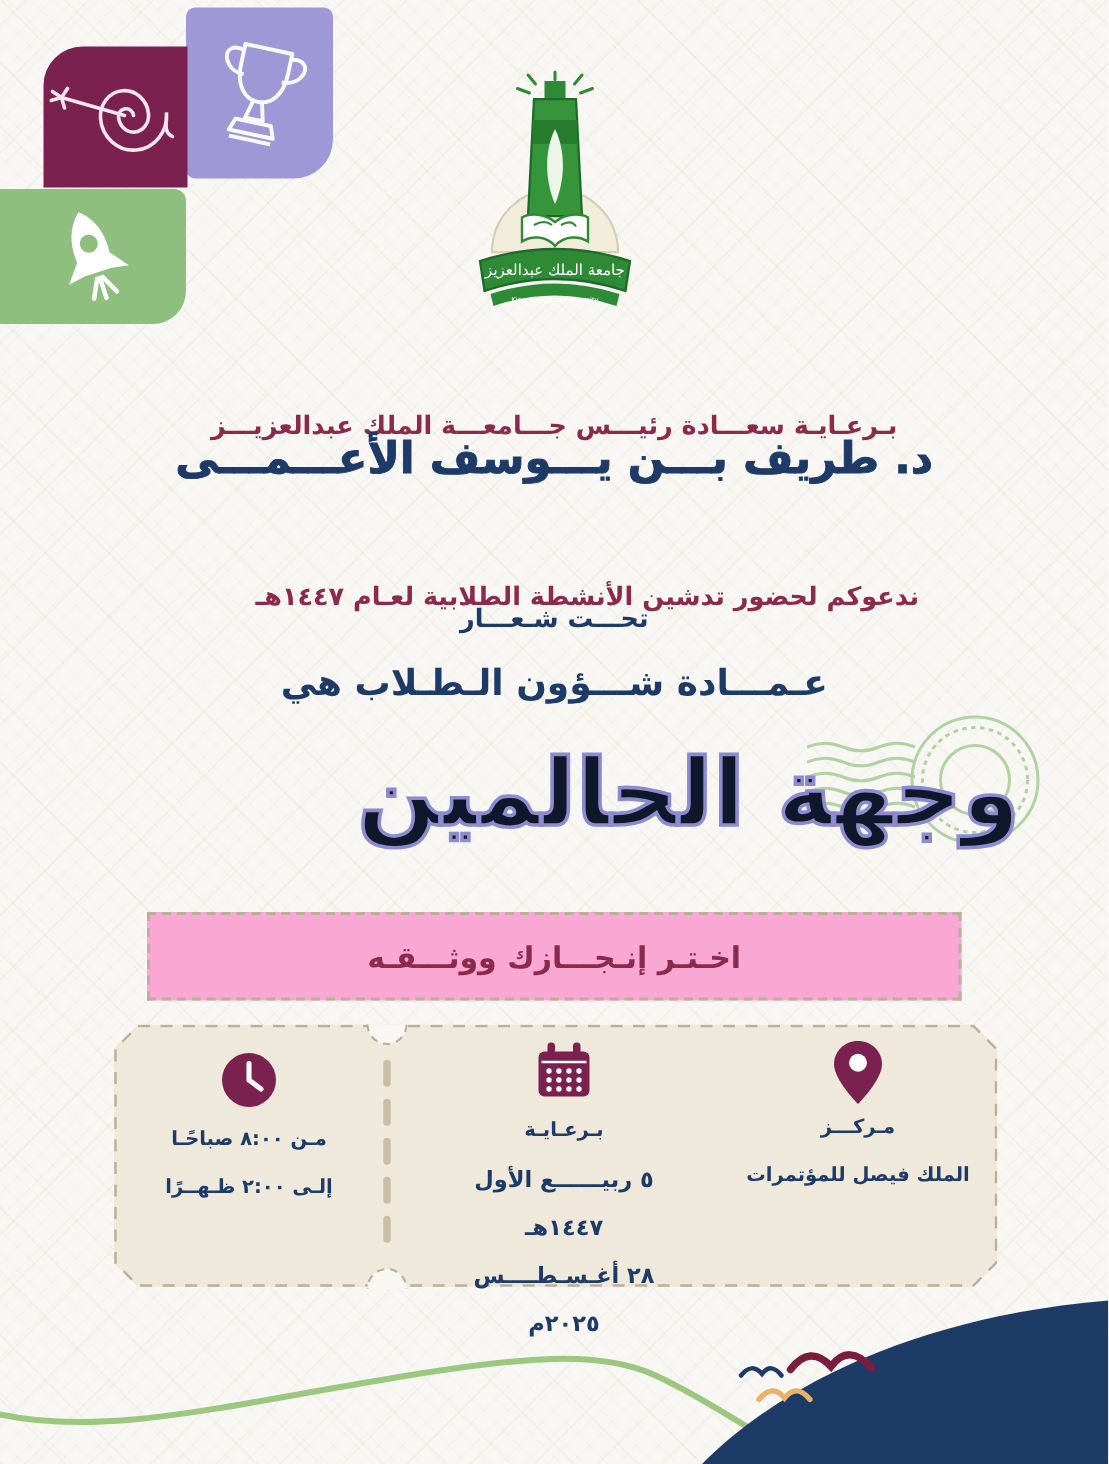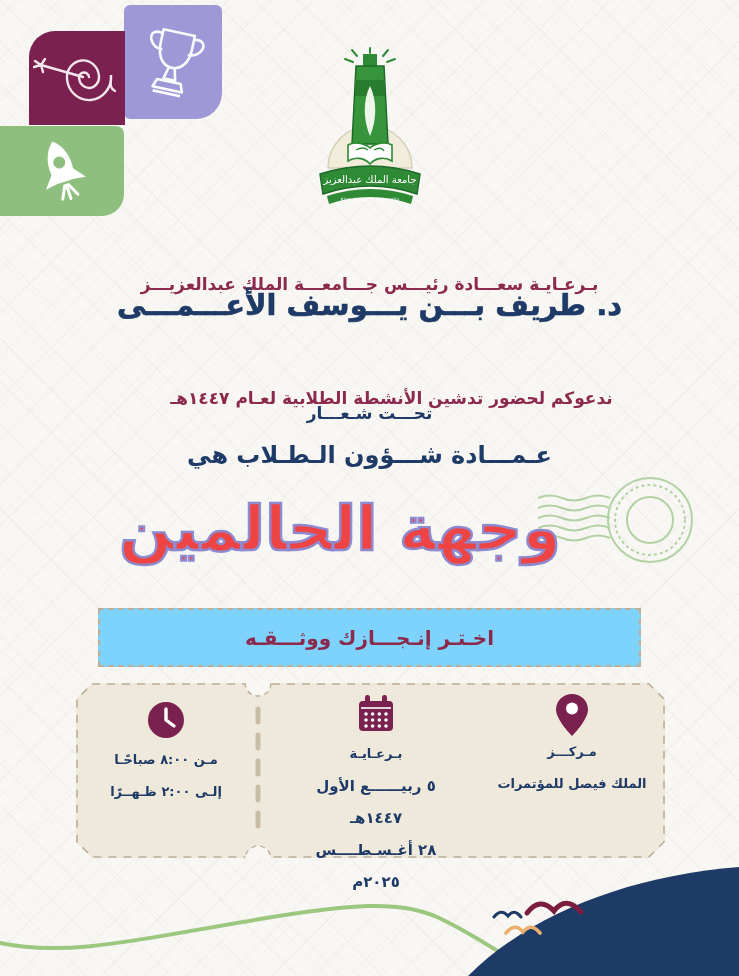--- a/index.html
+++ b/index.html
@@ -24,24 +24,24 @@
   .maroon{color:#8c2a4e;margin-top:28px;}
   .navy{color:#1e3a66;}
   .l1{top:246px;font-size:17px;}
   .l2{top:288px;font-size:29px;-webkit-text-stroke:.6px #1e3a66;}
   .l3{top:360px;font-size:17px;padding-left:22px;}
   .l4{top:403px;font-size:17px;}
   .l5{top:441px;font-size:24px;}
   
   .slogan-wrap{position:absolute;left:0;top:480px;width:100%;height:120px;}
   .stamp{position:absolute;left:538px;top:-8px;}
-  .slogan{position:absolute;left:0;top:12px;width:92%;text-align:center;direction:rtl;
-    font-size:62px;font-weight:bold;color:#ef4444;-webkit-text-stroke:2.4px #8e8ad0;letter-spacing:1px;}
-  
-  .banner{position:absolute;left:98px;top:608px;width:543px;height:59px;background:#7dd3fc;
+  .slogan{position:absolute;left:0;top:12px;width:92%;direction:rtl;
+    font-size:62px;font-weight:bold;color:#0f172a;-webkit-text-stroke:2.4px #8e8ad0;letter-spacing:1px;}
+  
+  .banner{position:absolute;left:98px;top:608px;width:543px;height:59px;background:#f9a8d4;
     border:2px dashed #bcae97;box-sizing:border-box;display:flex;align-items:center;justify-content:center;
     direction:rtl;font-size:20px;font-weight:bold;color:#8c2a4e;}
   
   .ticket-svg{position:absolute;left:76px;top:683px;}
   .tcol{position:absolute;direction:rtl;text-align:center;color:#1e3a66;font-weight:bold;}
   .tcol .ticon{height:44px;display:flex;align-items:flex-start;justify-content:center;}
   .col-time{left:86px;top:700px;width:160px;}
   .col-date{left:290px;top:694px;width:172px;}
   .col-loc{left:486px;top:692px;width:172px;}
   .trow{font-size:13px;line-height:32px;}

